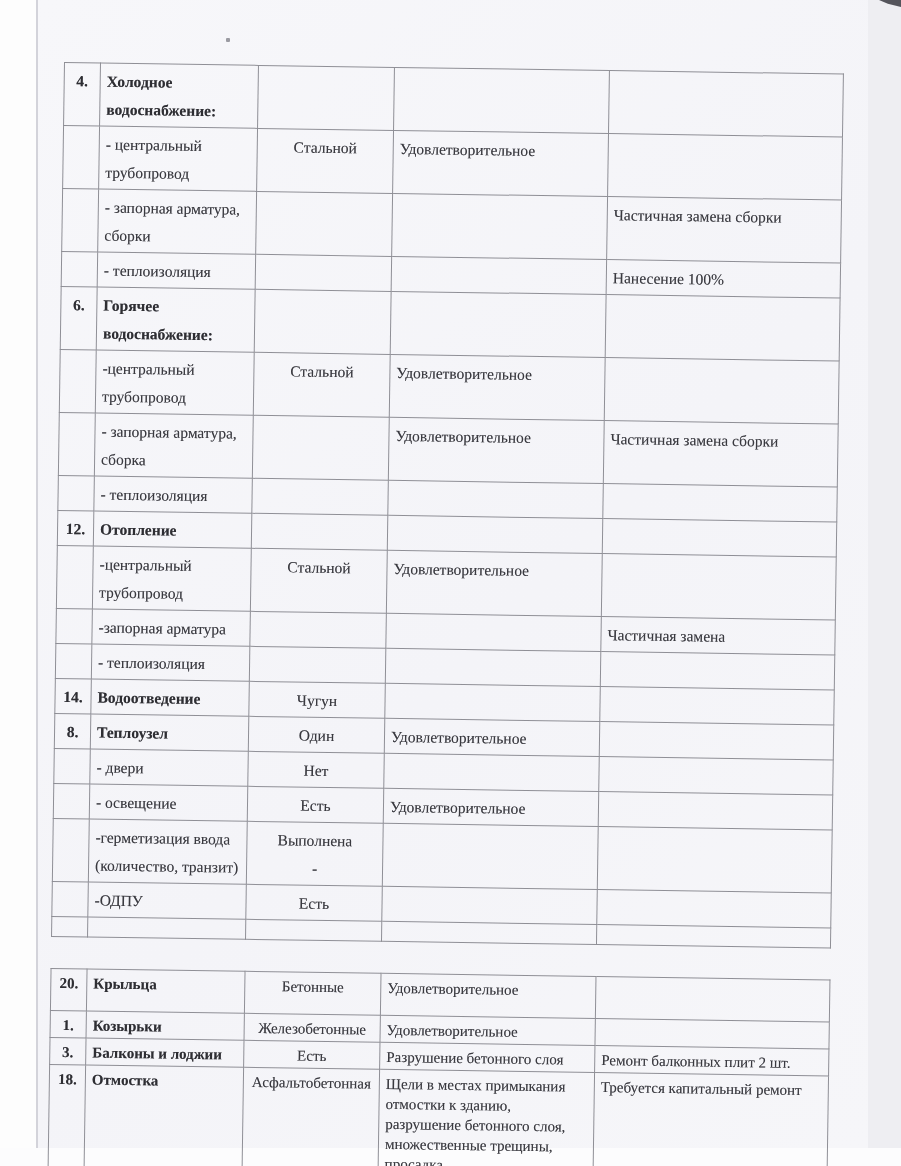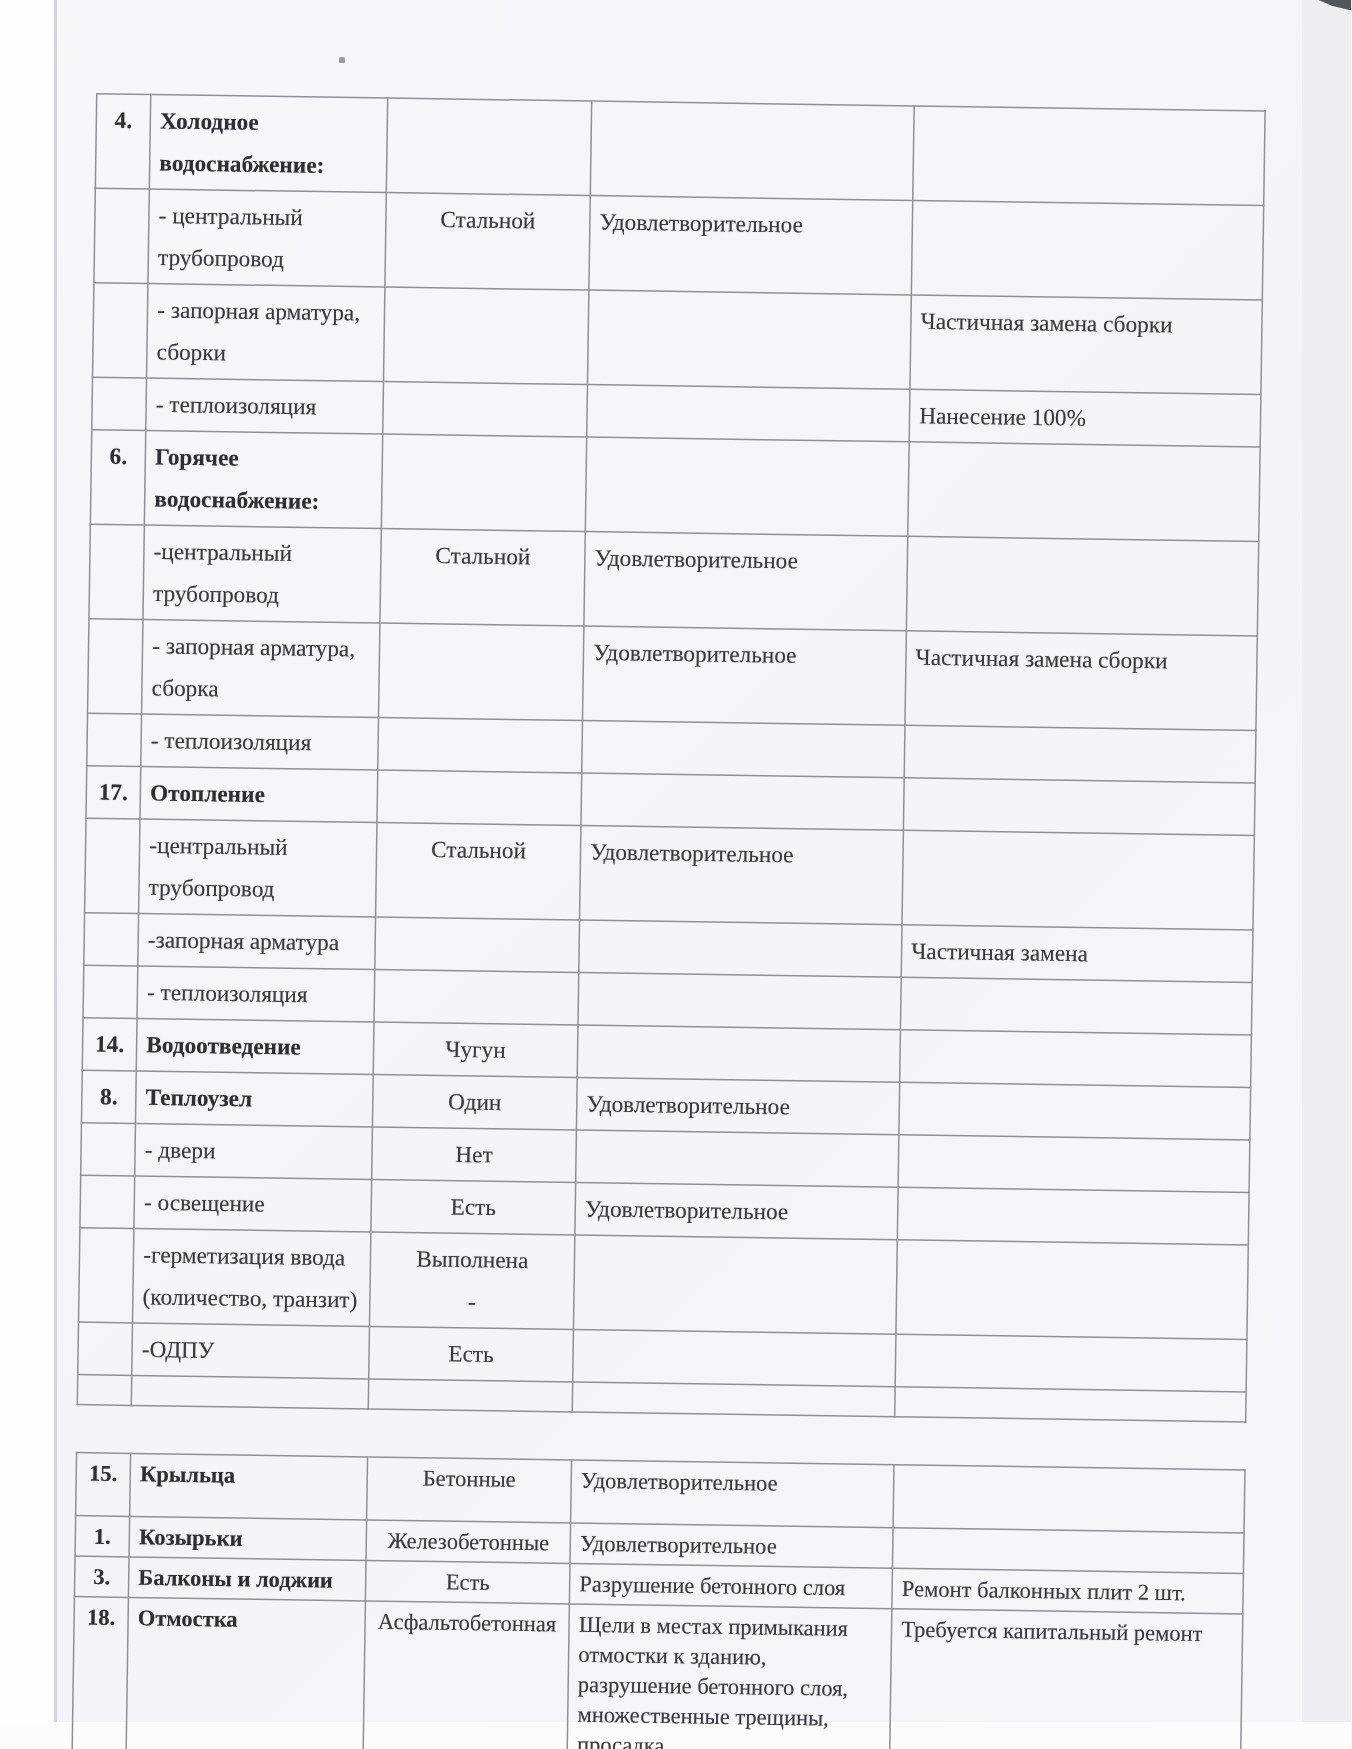--- a/index.html
+++ b/index.html
@@ -125,21 +125,21 @@
           <td class="c-notes">Частичная замена сборки</td>
         </tr>
         <tr style="height: 24px;">
           <td class="c-num"></td>
           <td class="c-name">- теплоизоляция</td>
           <td class="c-mat"></td>
           <td class="c-cond"></td>
           <td class="c-notes"></td>
         </tr>
         <tr style="height: 24px;">
-          <td class="c-num">17.</td>
+          <td class="c-num">12.</td>
           <td class="c-name bold">Отопление</td>
           <td class="c-mat"></td>
           <td class="c-cond"></td>
           <td class="c-notes"></td>
         </tr>
         <tr style="height: 55px;">
           <td class="c-num"></td>
           <td class="c-name">-центральный
 трубопровод</td>
           <td class="c-mat">Стальной</td>
@@ -217,21 +217,21 @@
   <table class="doc-table" id="table2">
     <colgroup>
       <col style="width:36px">
         <col style="width:158px">
         <col style="width:136px">
       <col style="width:215px">
         <col style="width:234px">
     </colgroup>
     <tbody>
         <tr style="height: 42px;">
-          <td class="c-num">15.</td>
+          <td class="c-num">20.</td>
           <td class="c-name bold">Крыльца</td>
           <td class="c-mat">Бетонные</td>
           <td class="c-cond">Удовлетворительное</td>
           <td class="c-notes"></td>
         </tr>
         <tr style="height: 23px;">
           <td class="c-num">1.</td>
           <td class="c-name bold">Козырьки</td>
           <td class="c-mat">Железобетонные</td>
           <td class="c-cond">Удовлетворительное</td>

